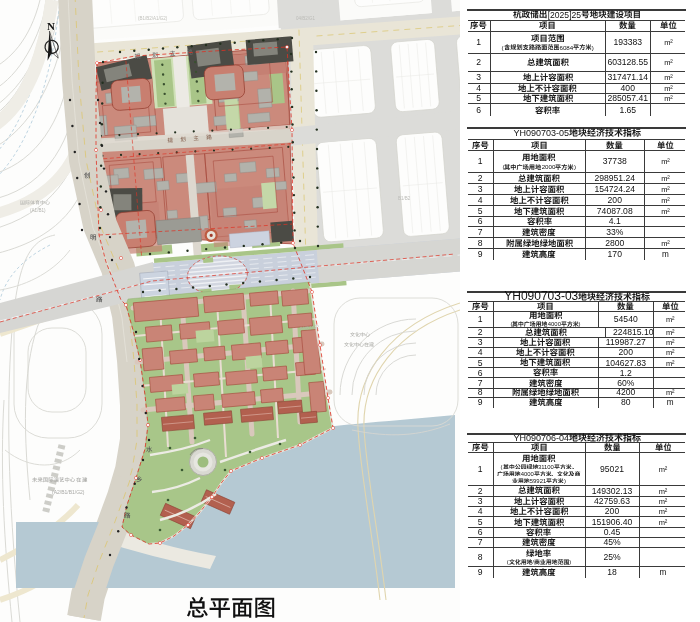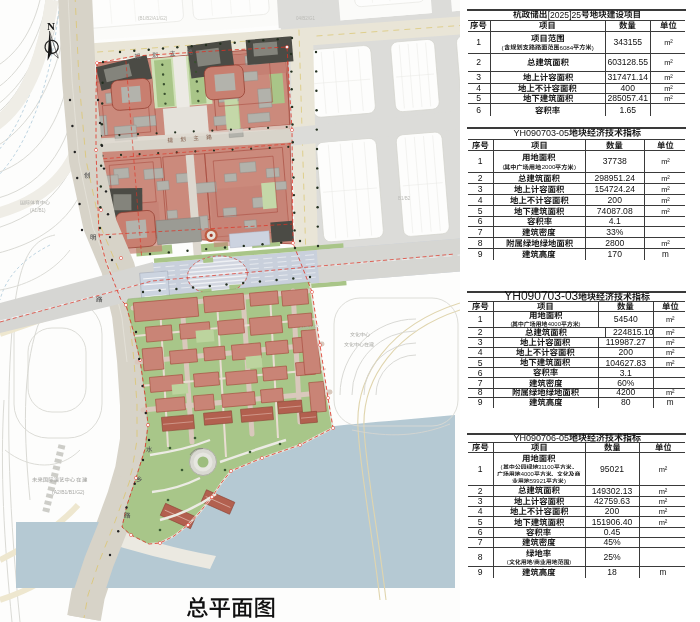--- a/index.html
+++ b/index.html
@@ -993,21 +993,21 @@
               <use href="#h33539" x="1750"></use>
               <use href="#h22260" x="2000"></use>
             </svg><span style="font-size:6.2px;font-weight:400">6084</span><svg class="cn" style="width:18.6px;height:6.2px;" viewBox="0 0 750 250" fill="#1a1a1a">
               <use href="#h24179" x="0"></use>
               <use href="#h26041" x="250"></use>
               <use href="#h31859" x="500"></use>
             </svg><span style="font-size:6.2px;font-weight:400">)</span></div>
         </div>
       </div>
       <div class="tc bl" style="left:137.0px;width:44.5px">
-        <div class="cw"><span class="num">343155</span></div>
+        <div class="cw"><span class="num">193383</span></div>
       </div>
       <div class="tc bl" style="left:181.5px;width:37.0px">
         <div class="cw"><span class="unit">m²</span></div>
       </div>
     </div>
     <div class="trow" style="top:44.2px;height:18.2px">
       <div class="tc bl" style="left:0.0px;width:21.5px">
         <div class="cw"><span class="num">2</span></div>
       </div>
       <div class="tc bl" style="left:21.5px;width:115.5px">
@@ -1510,21 +1510,21 @@
         <div class="cw"><span class="num">6</span></div>
       </div>
       <div class="tc bl" style="left:24.5px;width:105.0px">
         <div class="cw"><svg class="cn" style="width:25.2px;height:8.4px;" viewBox="0 0 750 250" fill="#1a1a1a">
             <use href="#h23481" x="0"></use>
             <use href="#h31215" x="250"></use>
             <use href="#h29575" x="500"></use>
           </svg></div>
       </div>
       <div class="tc bl" style="left:129.5px;width:55.5px">
-        <div class="cw"><span class="num">3.1</span></div>
+        <div class="cw"><span class="num">1.2</span></div>
       </div>
       <div class="tc bl" style="left:185.0px;width:33.5px">
         <div class="cw"></div>
       </div>
     </div>
     <div class="trow" style="top:86.3px;height:10.1px">
       <div class="tc bl" style="left:0.0px;width:24.5px">
         <div class="cw"><span class="num">7</span></div>
       </div>
       <div class="tc bl" style="left:24.5px;width:105.0px">
@@ -1581,21 +1581,21 @@
         <div class="cw"><span class="num">80</span></div>
       </div>
       <div class="tc bl" style="left:185.0px;width:33.5px">
         <div class="cw"><span class="unit" style="font-size:8.2px">m</span></div>
       </div>
     </div>
   </div>
 <div class="tbl" style="left:467.0px;top:432.7px;width:218.5px">
     <div class="trow" style="top:0.0px;height:9.3px">
       <div class="tc" style="left:0;width:218.5px">
-        <div class="cw"><span style="font-size:9.0px;font-weight:400">YH090706-05</span><svg class="cn" style="width:72.0px;height:9.0px;" viewBox="0 0 2000 250" fill="#1a1a1a">
+        <div class="cw"><span style="font-size:9.0px;font-weight:400">YH090706-04</span><svg class="cn" style="width:72.0px;height:9.0px;" viewBox="0 0 2000 250" fill="#1a1a1a">
             <use href="#h22320" x="0"></use>
             <use href="#h22359" x="250"></use>
             <use href="#h32463" x="500"></use>
             <use href="#h27982" x="750"></use>
             <use href="#h25216" x="1000"></use>
             <use href="#h26415" x="1250"></use>
             <use href="#h25351" x="1500"></use>
             <use href="#h26631" x="1750"></use>
           </svg></div>
       </div>

